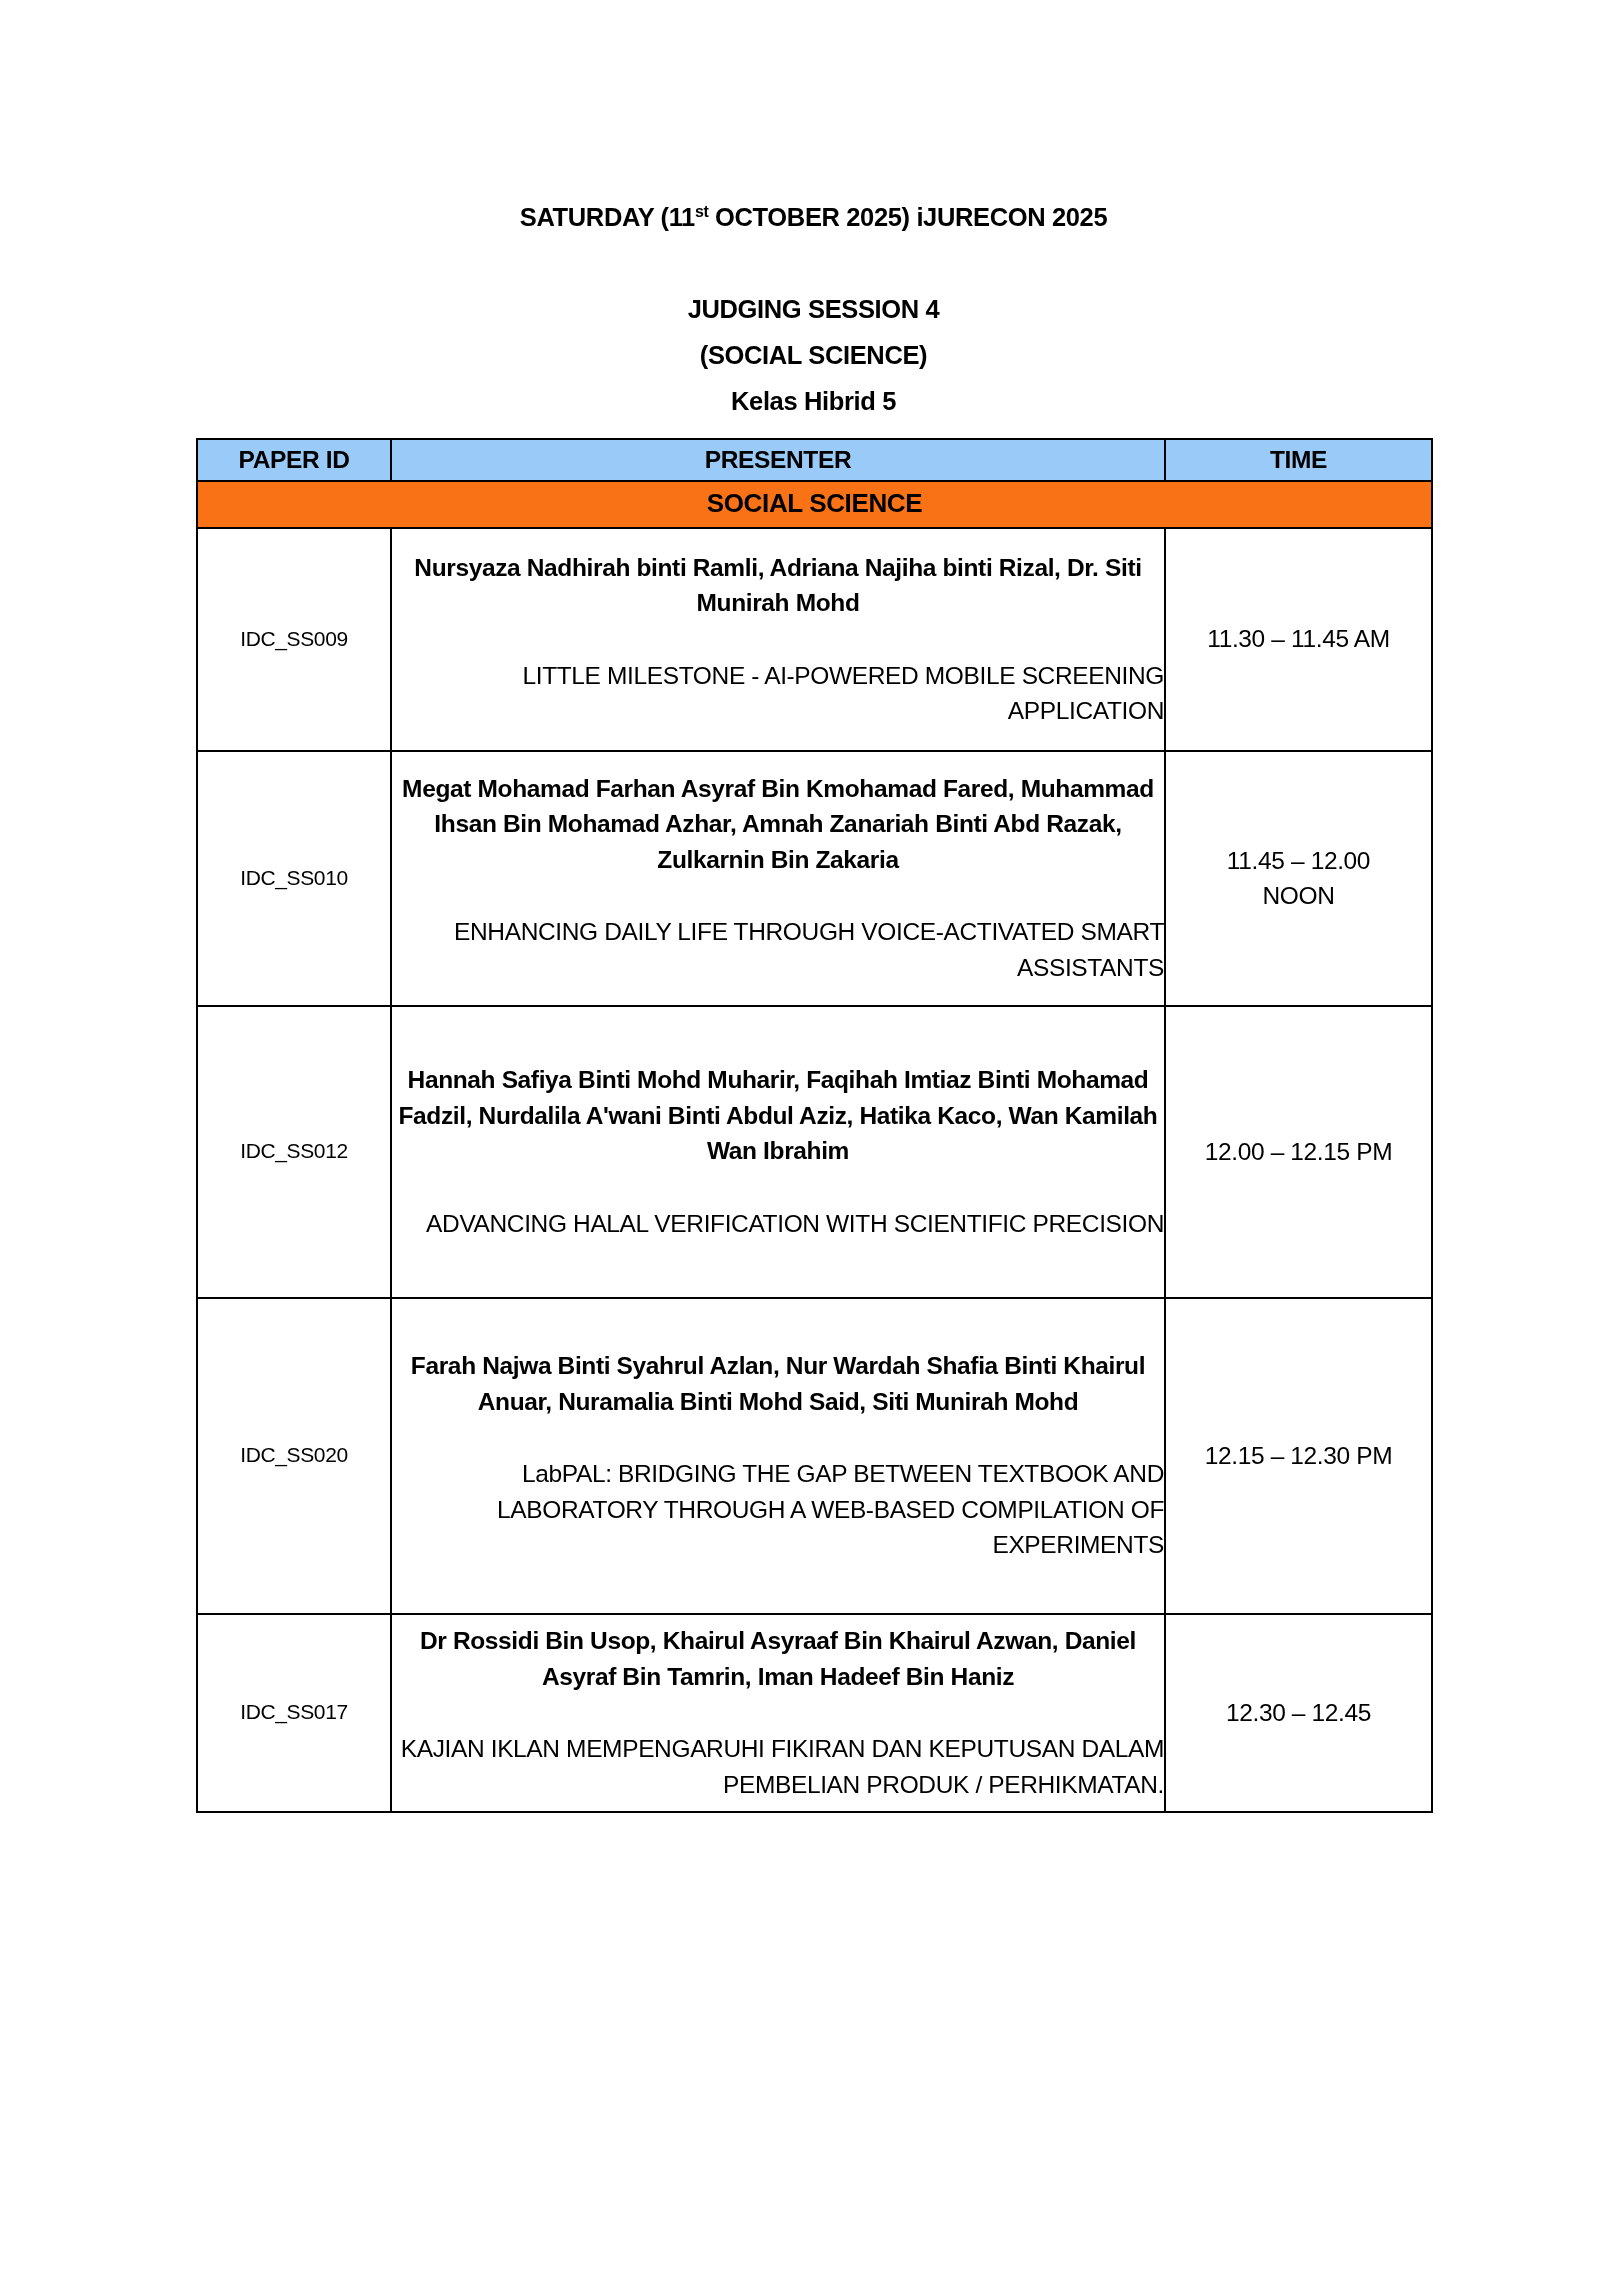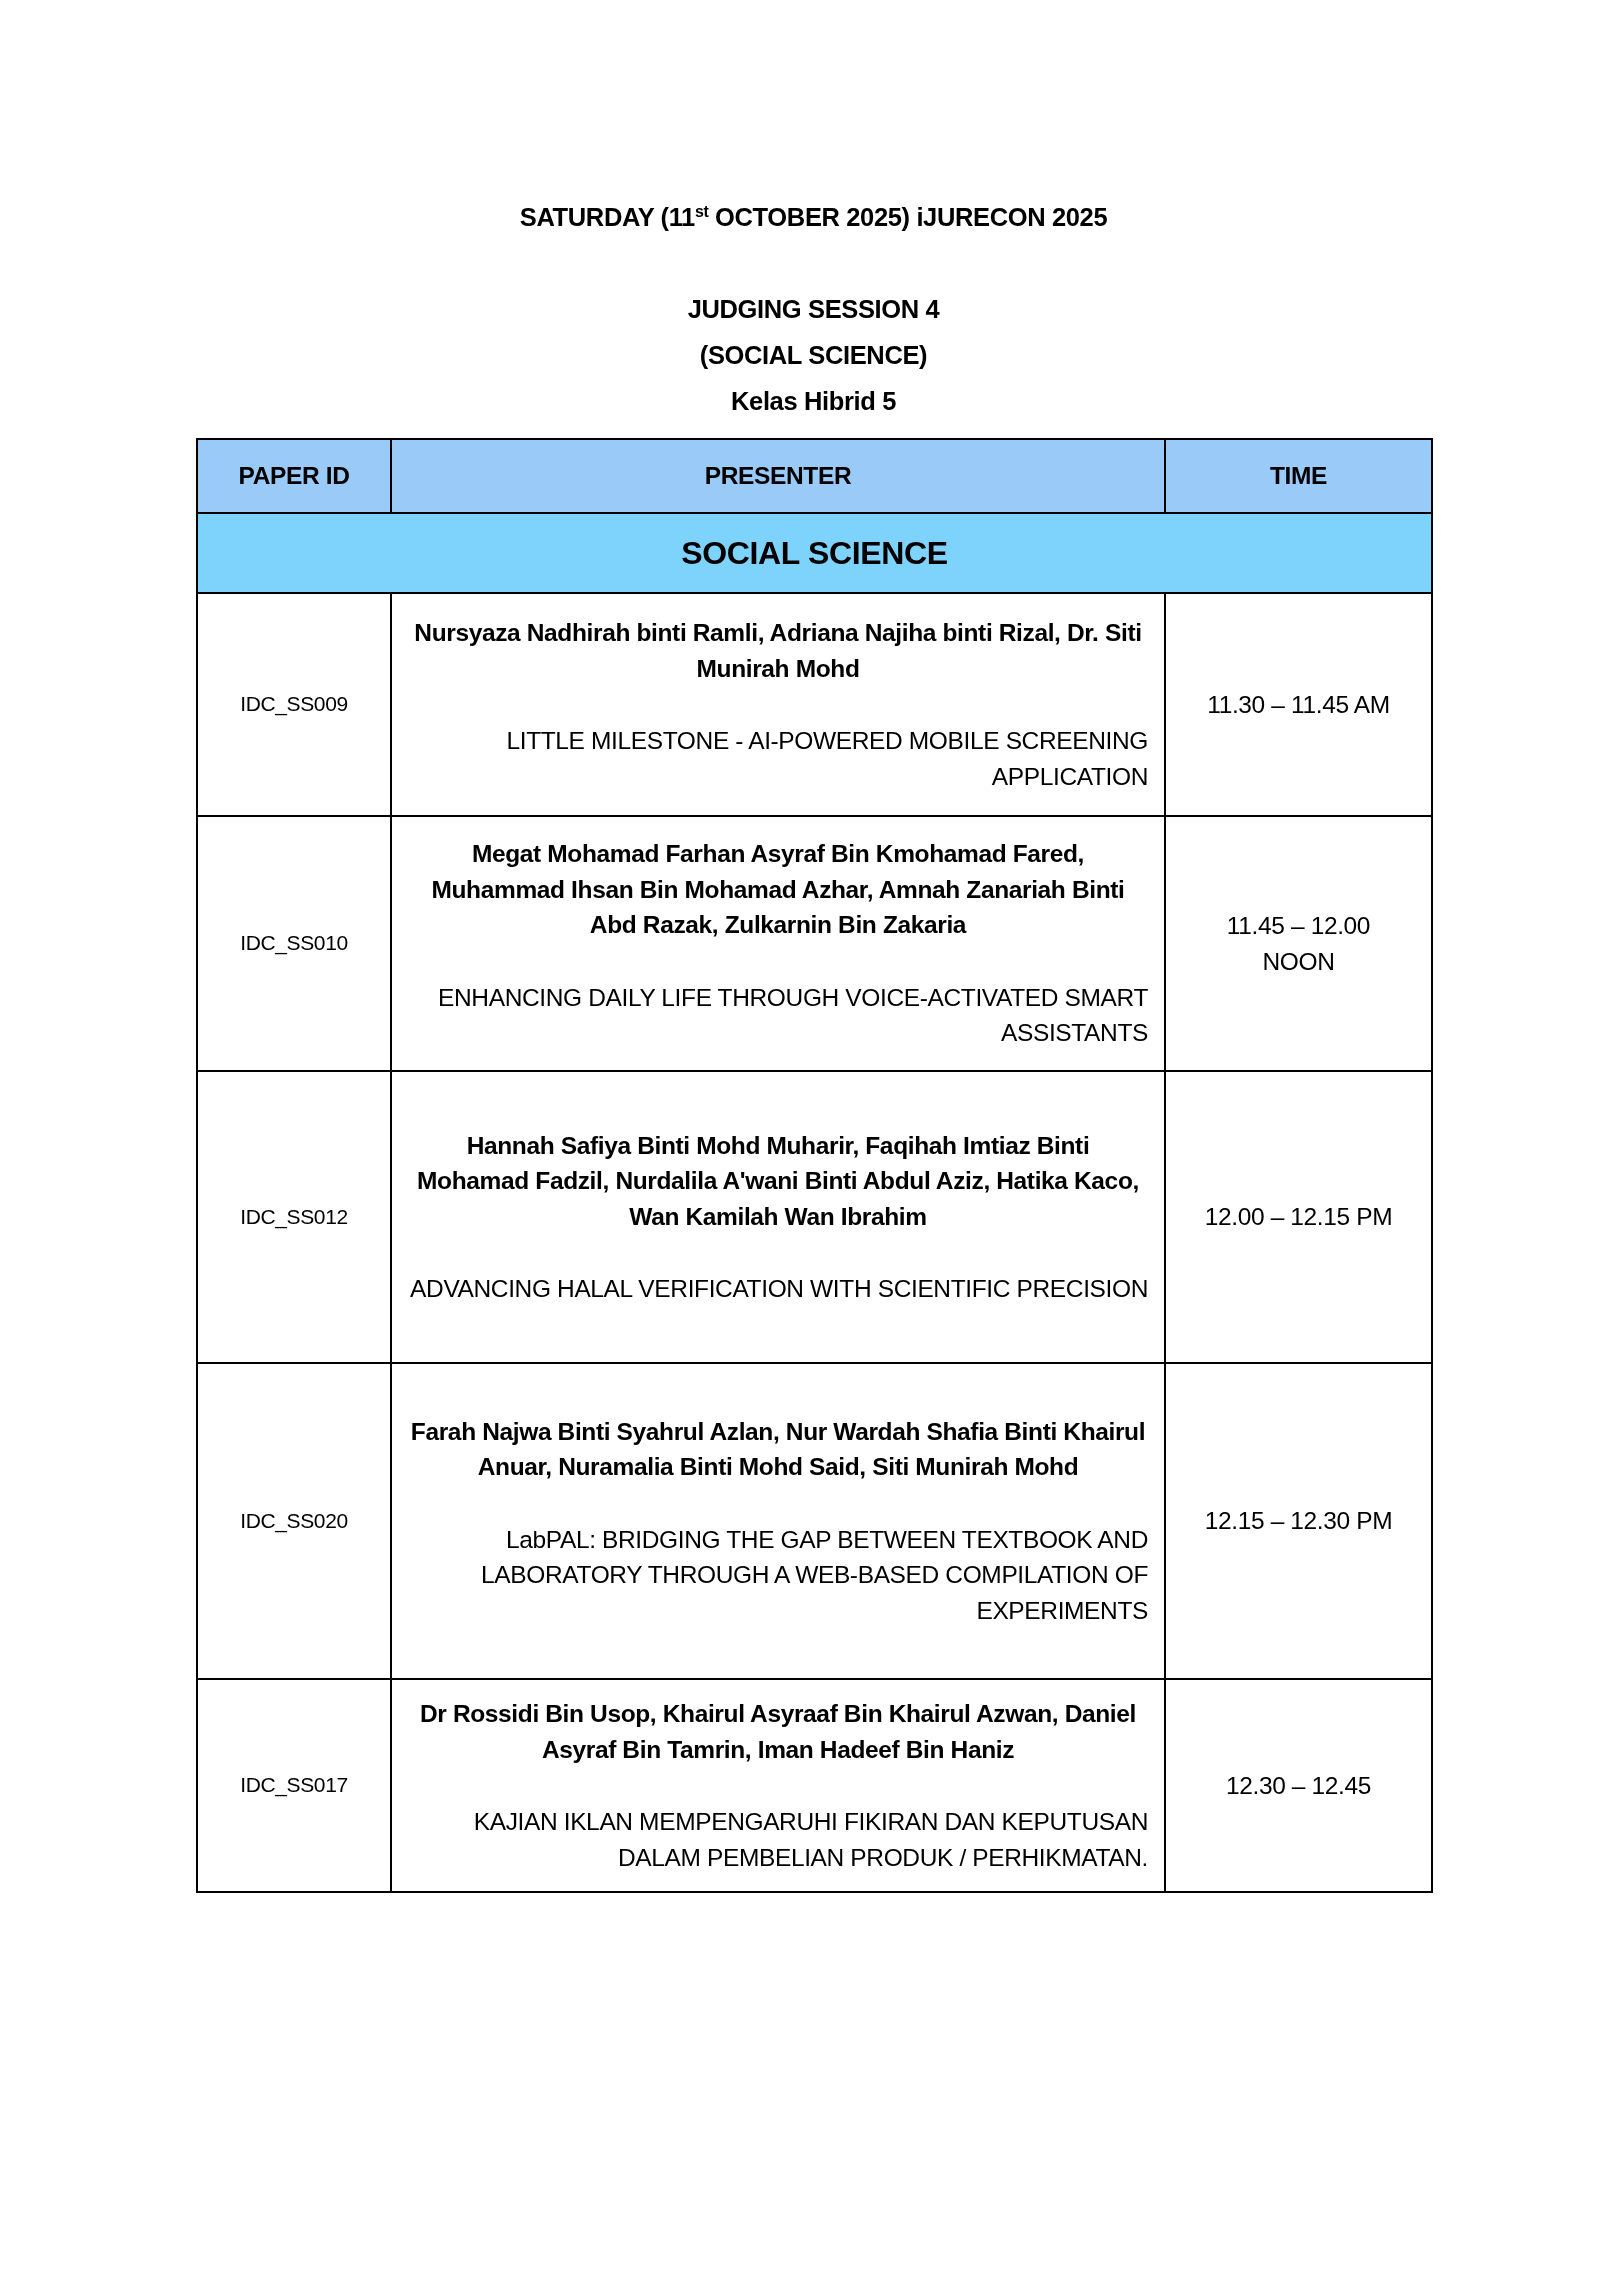--- a/index.html
+++ b/index.html
@@ -14,30 +14,30 @@
     font-weight:bold;font-size:25.5px;line-height:46px;white-space:nowrap;
   }
   .title-block sup{font-size:16px;vertical-align:super;line-height:0;}
   .session-block{margin-top:46px;}
   table.schedule{
     border-collapse:collapse;table-layout:fixed;width:1235px;
     margin-top:13.7px;text-align:center;
   }
   .schedule td,.schedule th{
     border:2px solid #000000;border-top-width:2.9px;border-bottom-width:2.9px;
-    vertical-align:middle;padding:16px;
+    vertical-align:middle;padding:0;
   }
   .col-paper{width:194px;}
   .col-presenter{width:774px;}
   .col-time{width:267px;}
   .schedule thead th.head{
     background:#9ACBF8;height:40px;font-size:24.5px;font-weight:bold;
   }
   .schedule thead td.section{
-    background:#7dd3fc;height:45px;font-size:32px;font-weight:bold;
+    background:#f97316;height:45px;font-size:26px;font-weight:bold;
   }
   .paper-id-cell{font-size:21px;}
   .presenter-cell{padding:27.4px 44px;}
   .presenter-names{font-weight:bold;display:block;}
   .project-title{display:block;margin-top:37px;text-align:right;}
   .time-cell{white-space:pre-line;padding:0 11.8px;}
   .r1{height:223px;}.r2{height:255px;}.r3{height:292px;}.r4{height:316px;}.r5{height:198px;}
 </style>
 </head>
 <body>

